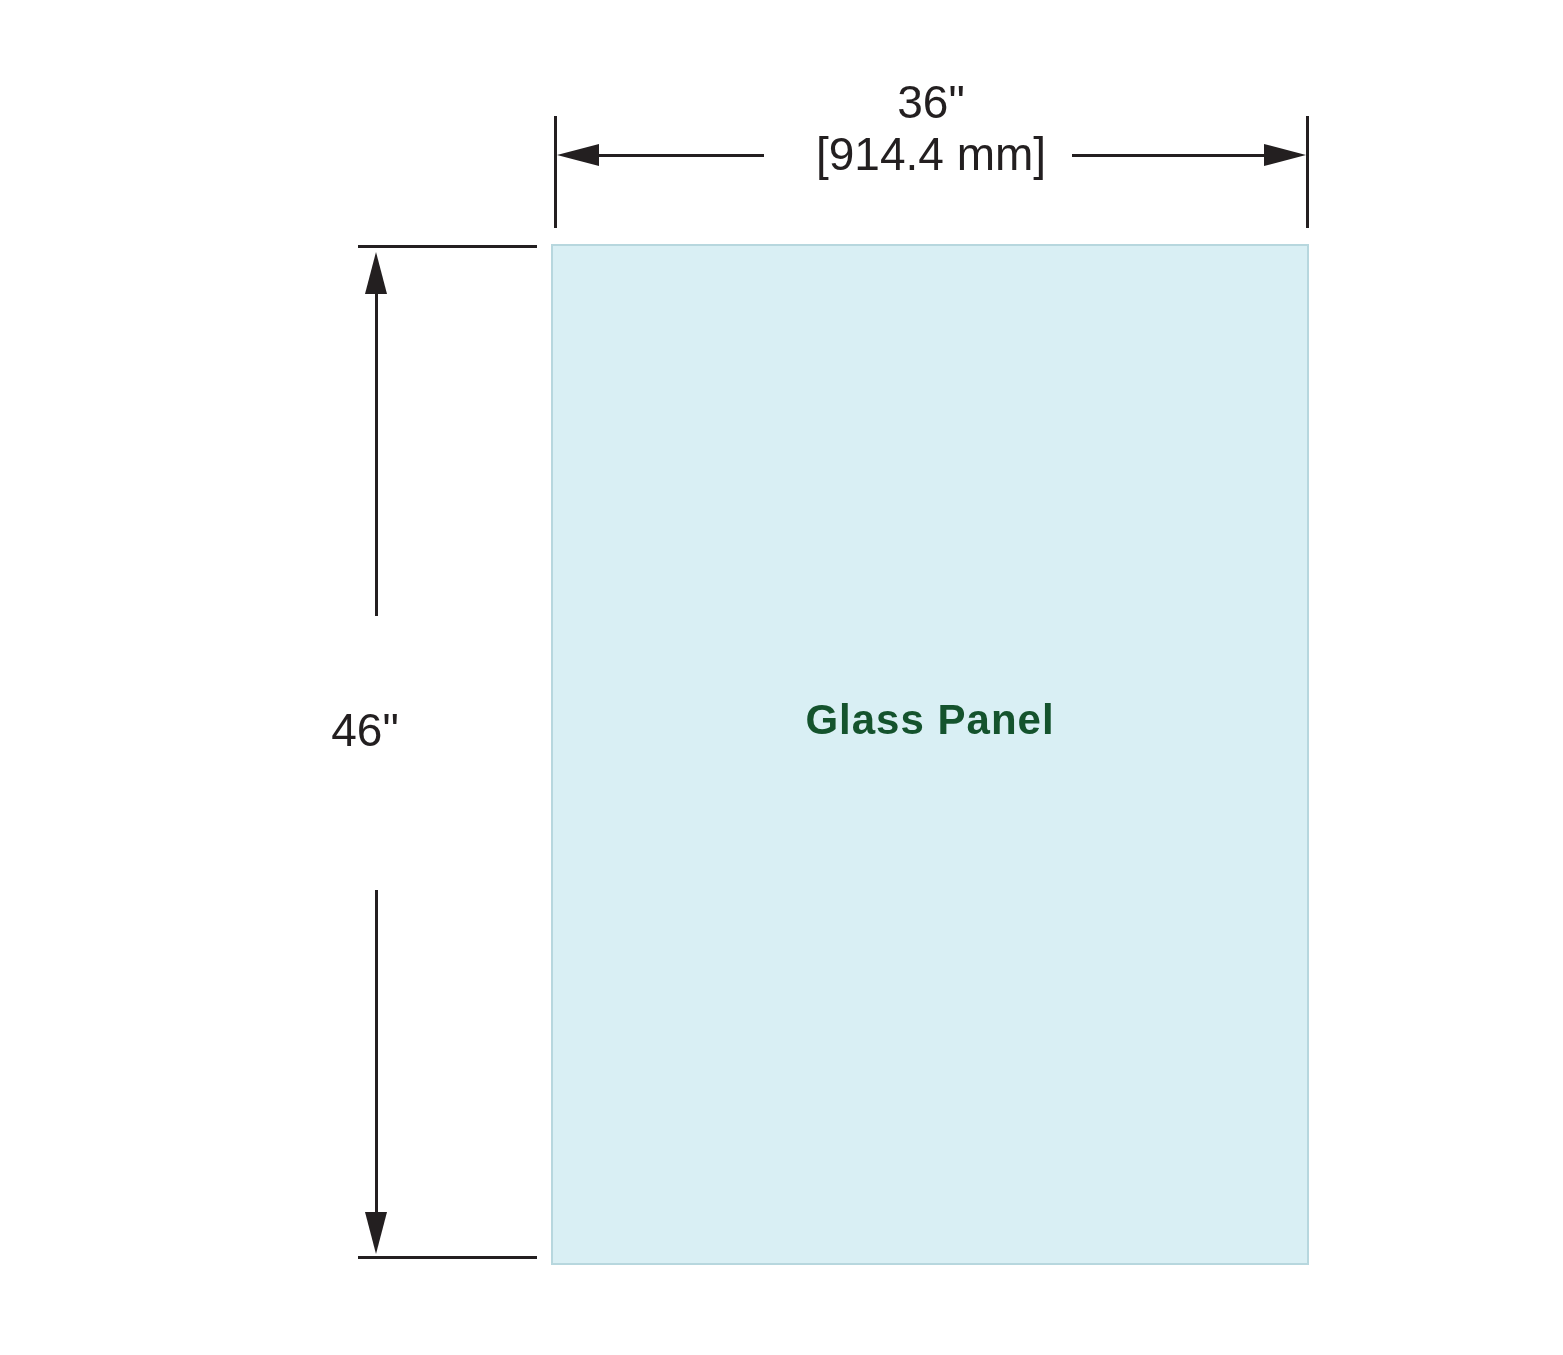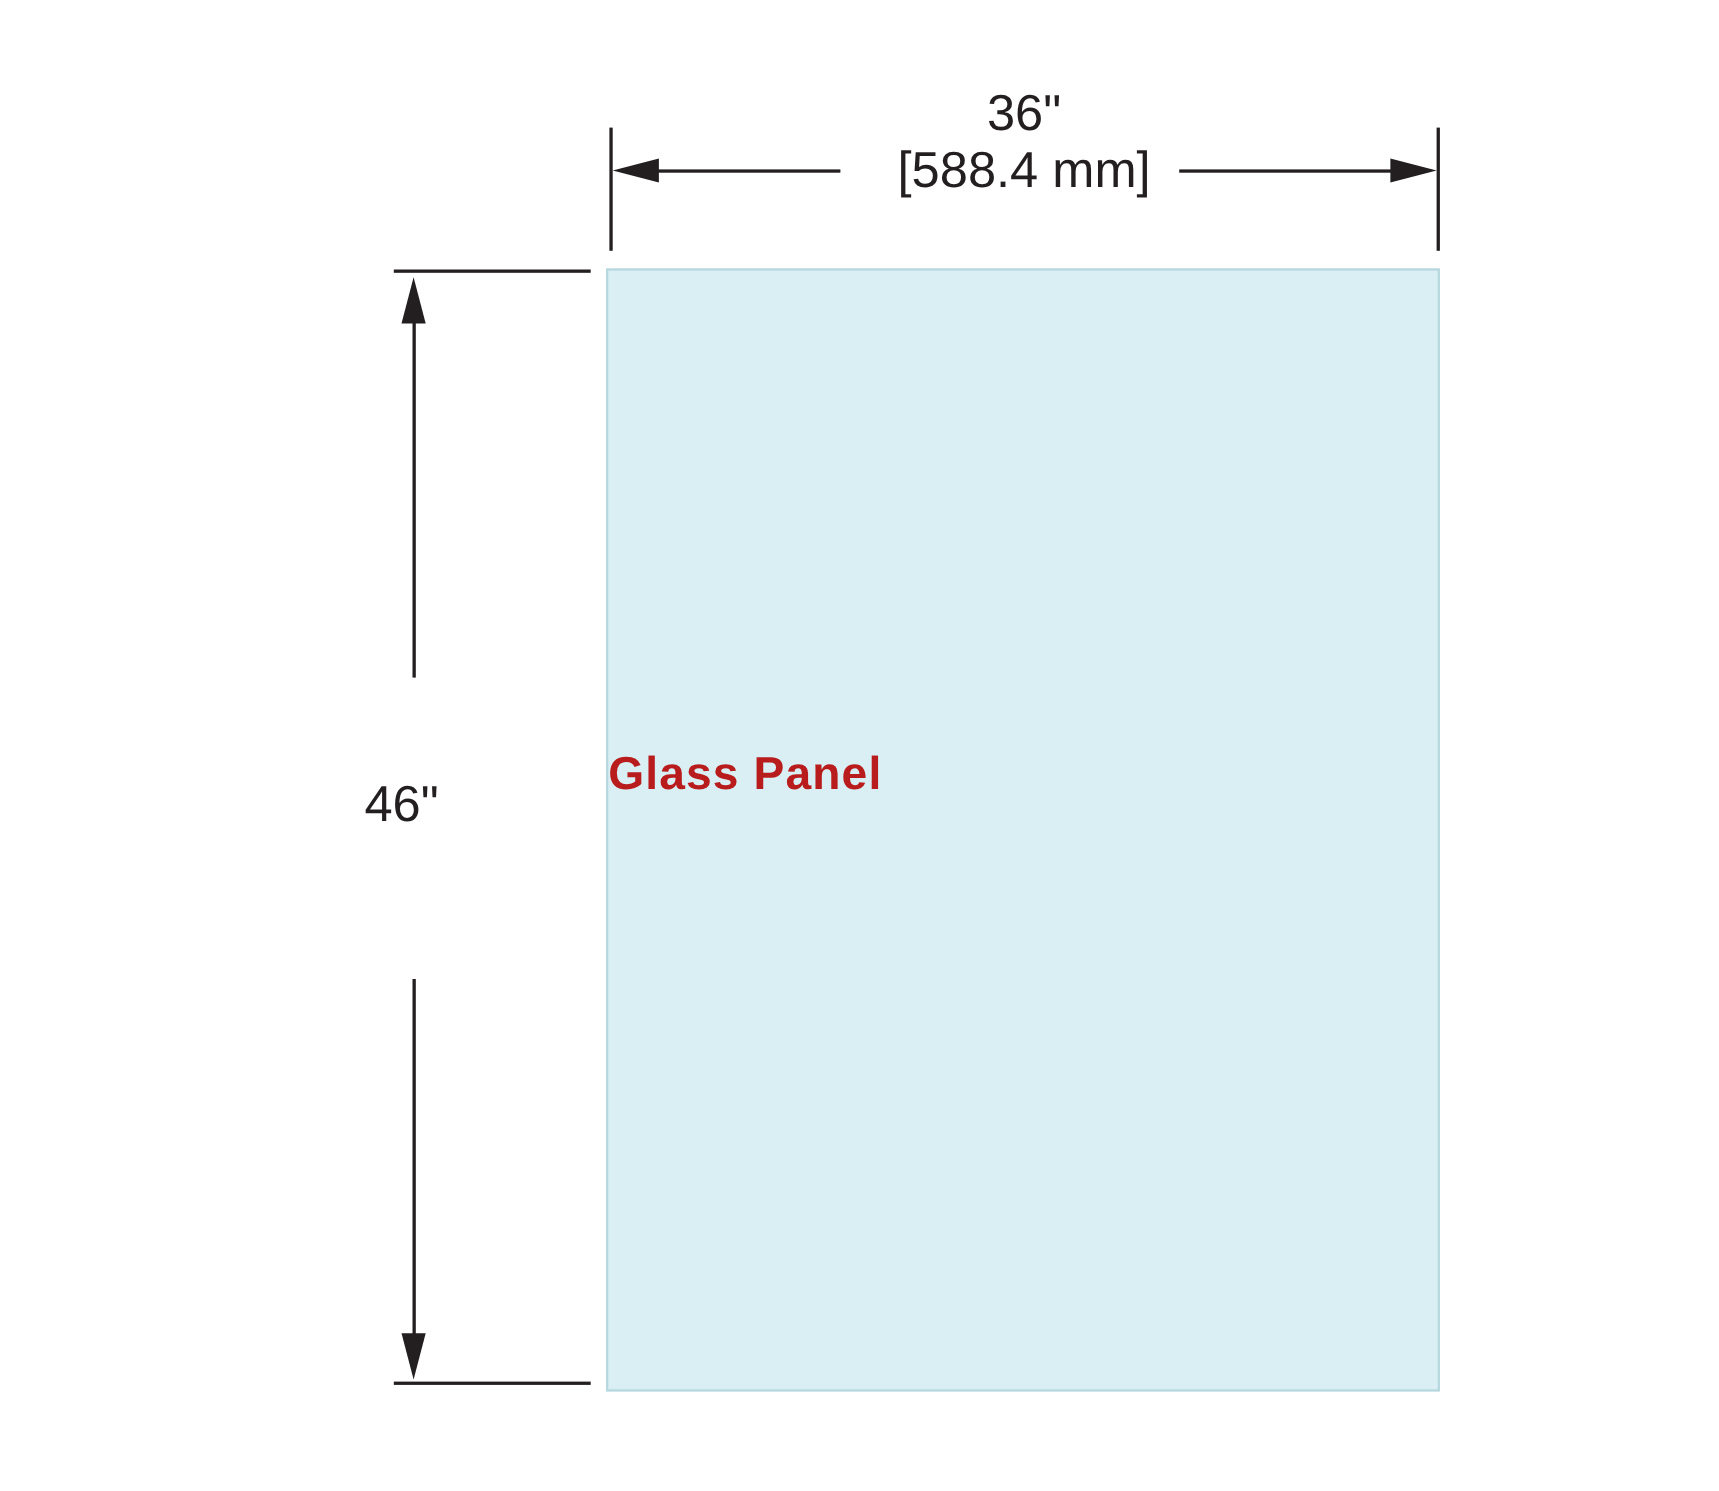--- a/index.html
+++ b/index.html
@@ -23,26 +23,26 @@
     width: 758px;
     height: 1021px;
     background: #d9eff4;
     border: 2px solid #b7d7de;
     box-sizing: border-box;
   }
   .panel-label {
     position: absolute;
     left: 0;
     right: 0;
-    top: 433px;
-    text-align: left;
+    top: 450px;
+    text-align: center;
     font-size: 42px;
     font-weight: bold;
     letter-spacing: 1px;
-    color: #b91c1c;
+    color: #14532d;
   }
   .line {
     position: absolute;
     background: #231f20;
   }
   .line.h { height: 3px; }
   .line.v { width: 3px; }
   .arrow {
     position: absolute;
     width: 0;
@@ -91,21 +91,21 @@
     <div class="line v" style="left:1306px; top:116px; height:112px;"></div>
 
     <div class="arrow arrow-left" style="left:557px; top:144px;"></div>
     <div class="line h" style="left:596px; top:154px; width:168px;"></div>
 
     <div class="line h" style="left:1072px; top:154px; width:196px;"></div>
     <div class="arrow arrow-right" style="left:1264px; top:144px;"></div>
 
     <div class="dim-text" style="left:781px; top:76px; width:300px;">
       <div>36"</div>
-      <div>[588.4 mm]</div>
+      <div>[914.4 mm]</div>
     </div>
   </div>
 
   <div>
     <div class="line h" style="left:358px; top:245px; width:179px;"></div>
     <div class="line h" style="left:358px; top:1256px; width:179px;"></div>
 
     <div class="arrow arrow-up" style="left:365px; top:252px;"></div>
     <div class="line v" style="left:375px; top:292px; height:324px;"></div>
 

